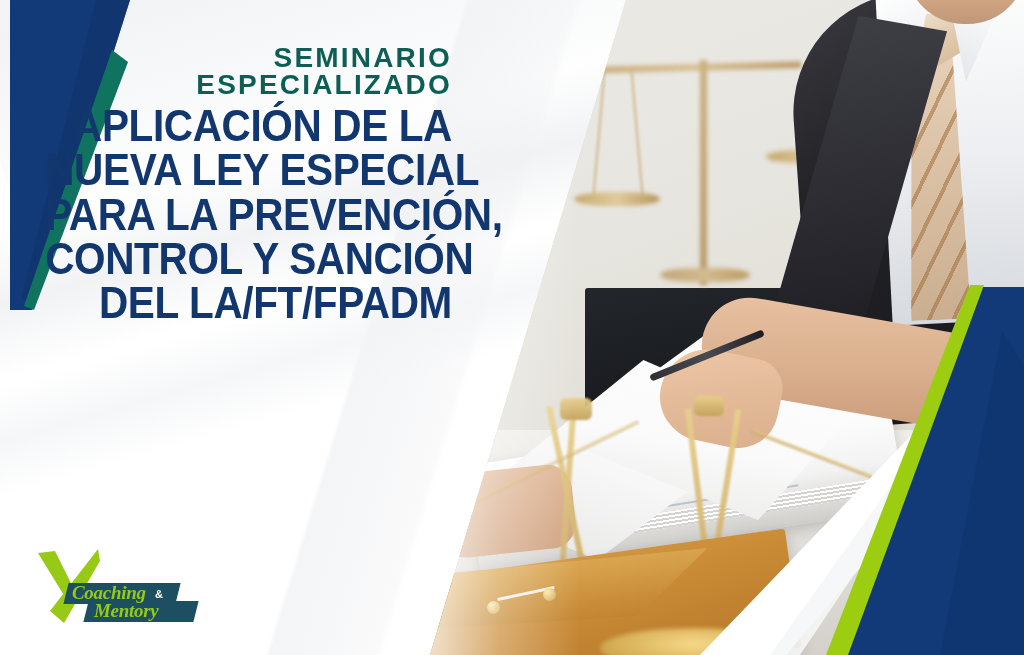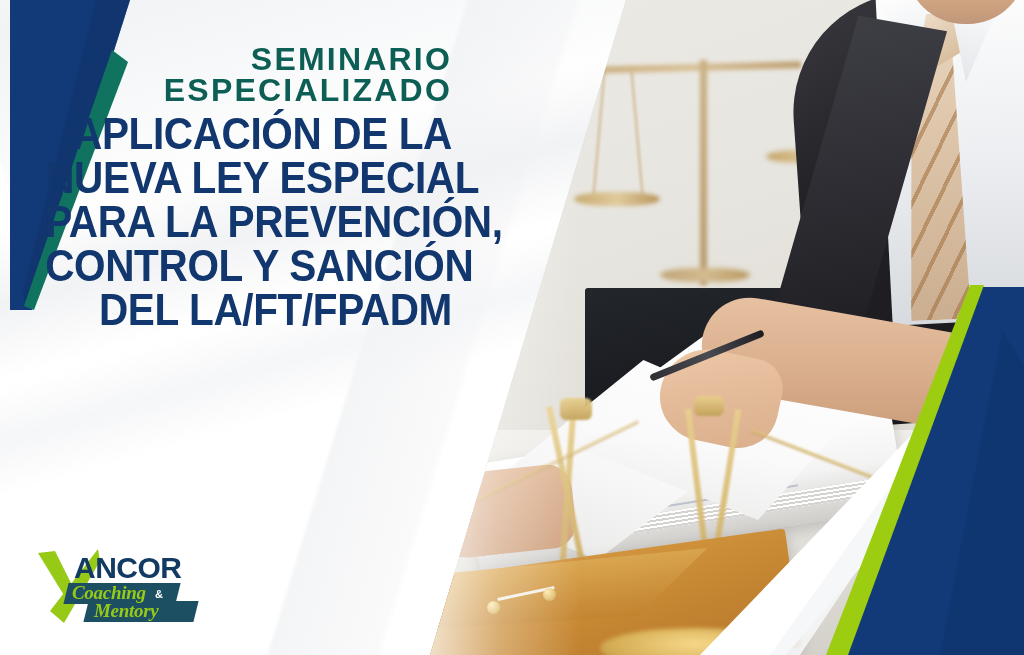--- a/index.html
+++ b/index.html
@@ -297,21 +297,21 @@
     position:absolute;
     left:0; top:44px;
     width:470px;
     text-align:right;
     padding-right:18px;
   }
   .eyebrow{
     color:#0d5f55;
     font-family:"Liberation Sans", sans-serif;
     font-weight:bold;
-    font-size:32px;
+    font-size:28px;
     line-height:0.97;
     letter-spacing:2.2px;
     margin:0 0 2px 0;
     text-transform:uppercase;
   }
   .eyebrow .l2{display:block;margin-left:24px;}
   .headline{
     margin:6px 0 0 0;
     color:#12376e;
     font-family:"Liberation Sans Narrow","Liberation Sans", sans-serif;
@@ -484,19 +484,18 @@
     </h1>
   </div>
 
   <div class="logo">
     <svg class="logo-y" viewBox="0 0 62 76">
       <polygon points="0,4 17,2 33,34 27,48" fill="#96ca17"></polygon>
       <polygon points="60,0 62,12 26,74 12,62" fill="#96ca17"></polygon>
     </svg>
     <div class="logo-banner1"></div>
     <div class="logo-banner2"></div>
-    <div class="logo-ancor">ANCOR</div>
     <div class="logo-coaching">Coaching</div>
     <div class="logo-amp">&amp;</div>
     <div class="logo-mentory">Mentory</div>
   </div>
 
 </div>
 
 </body></html>

